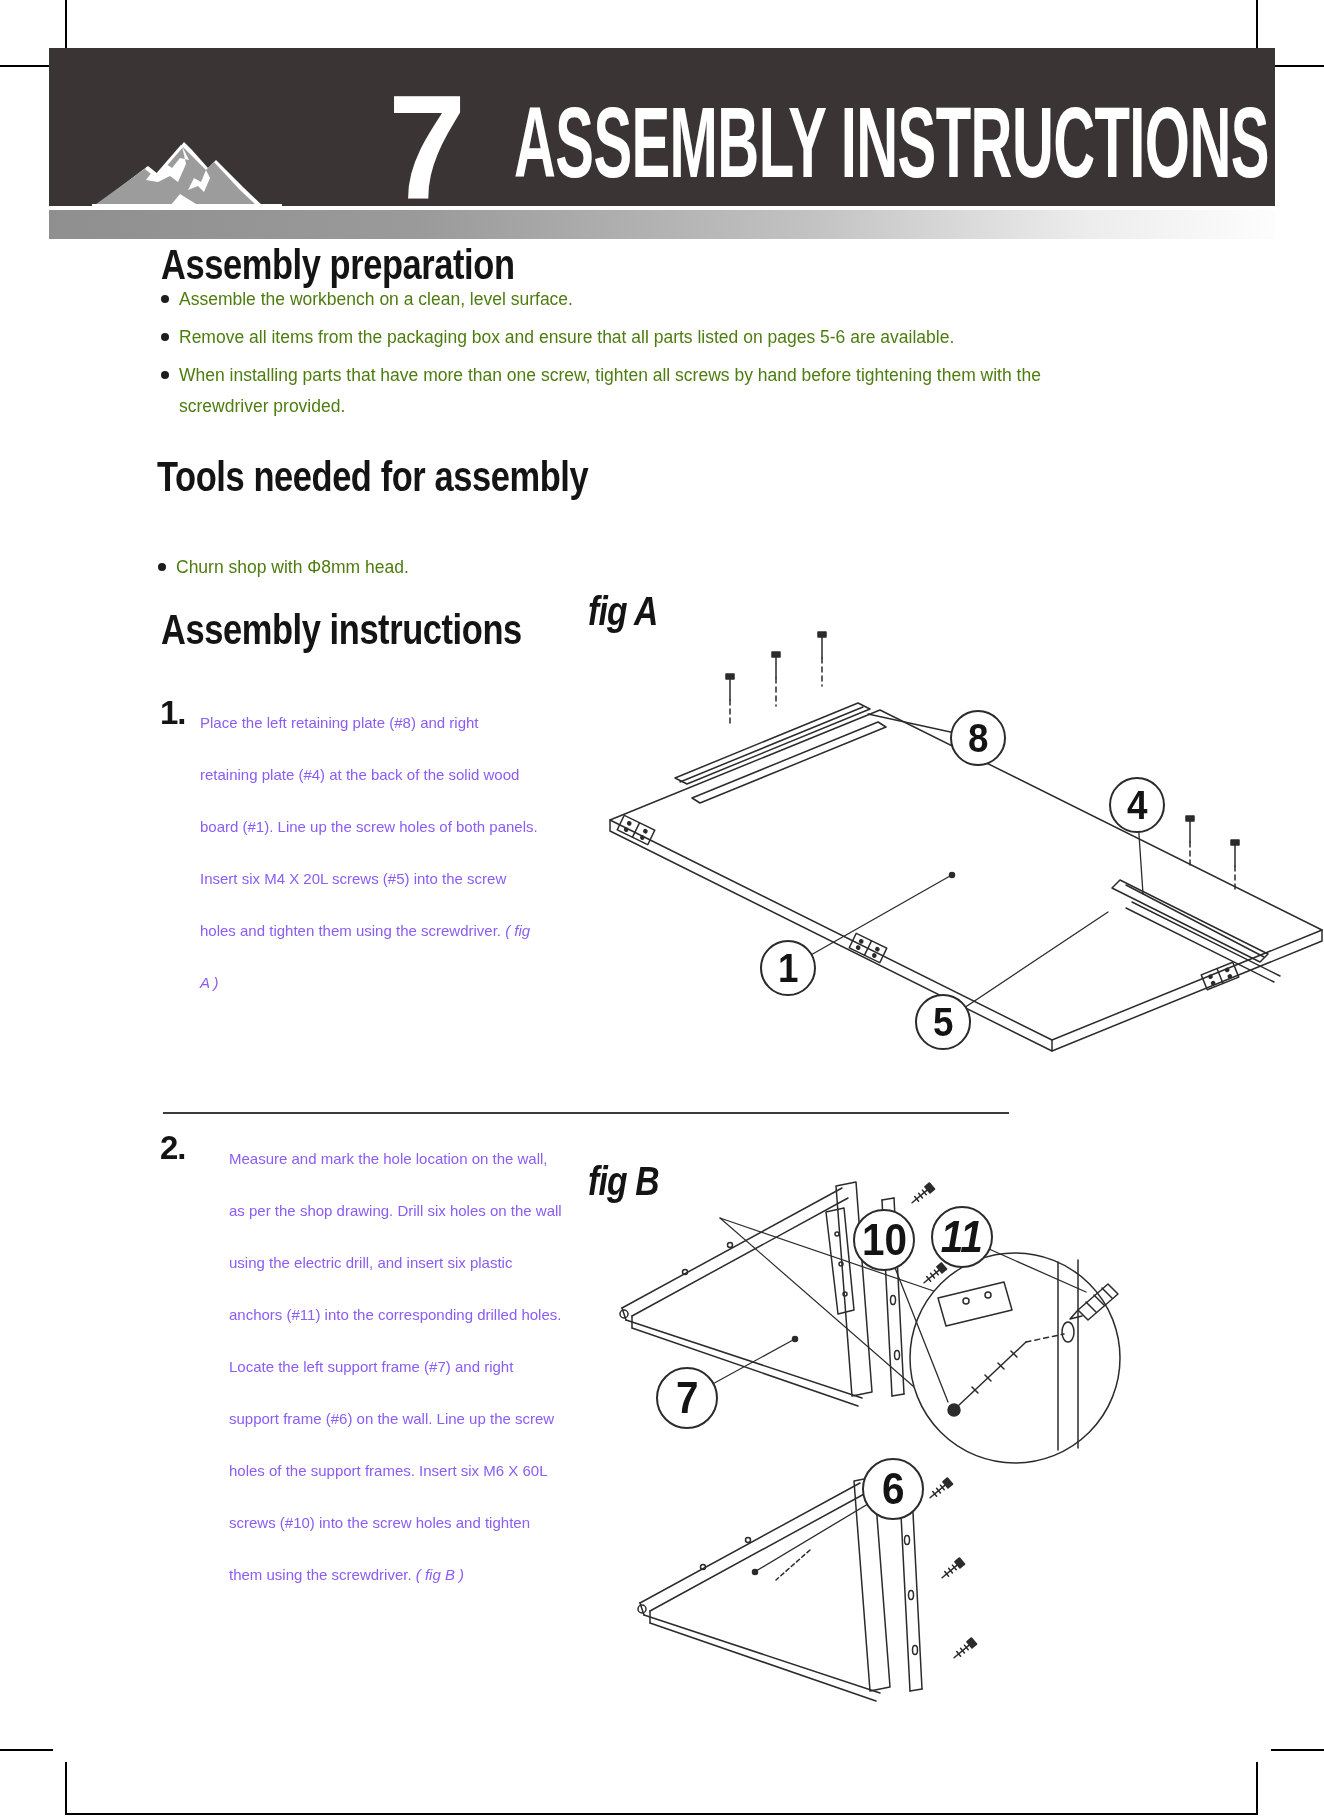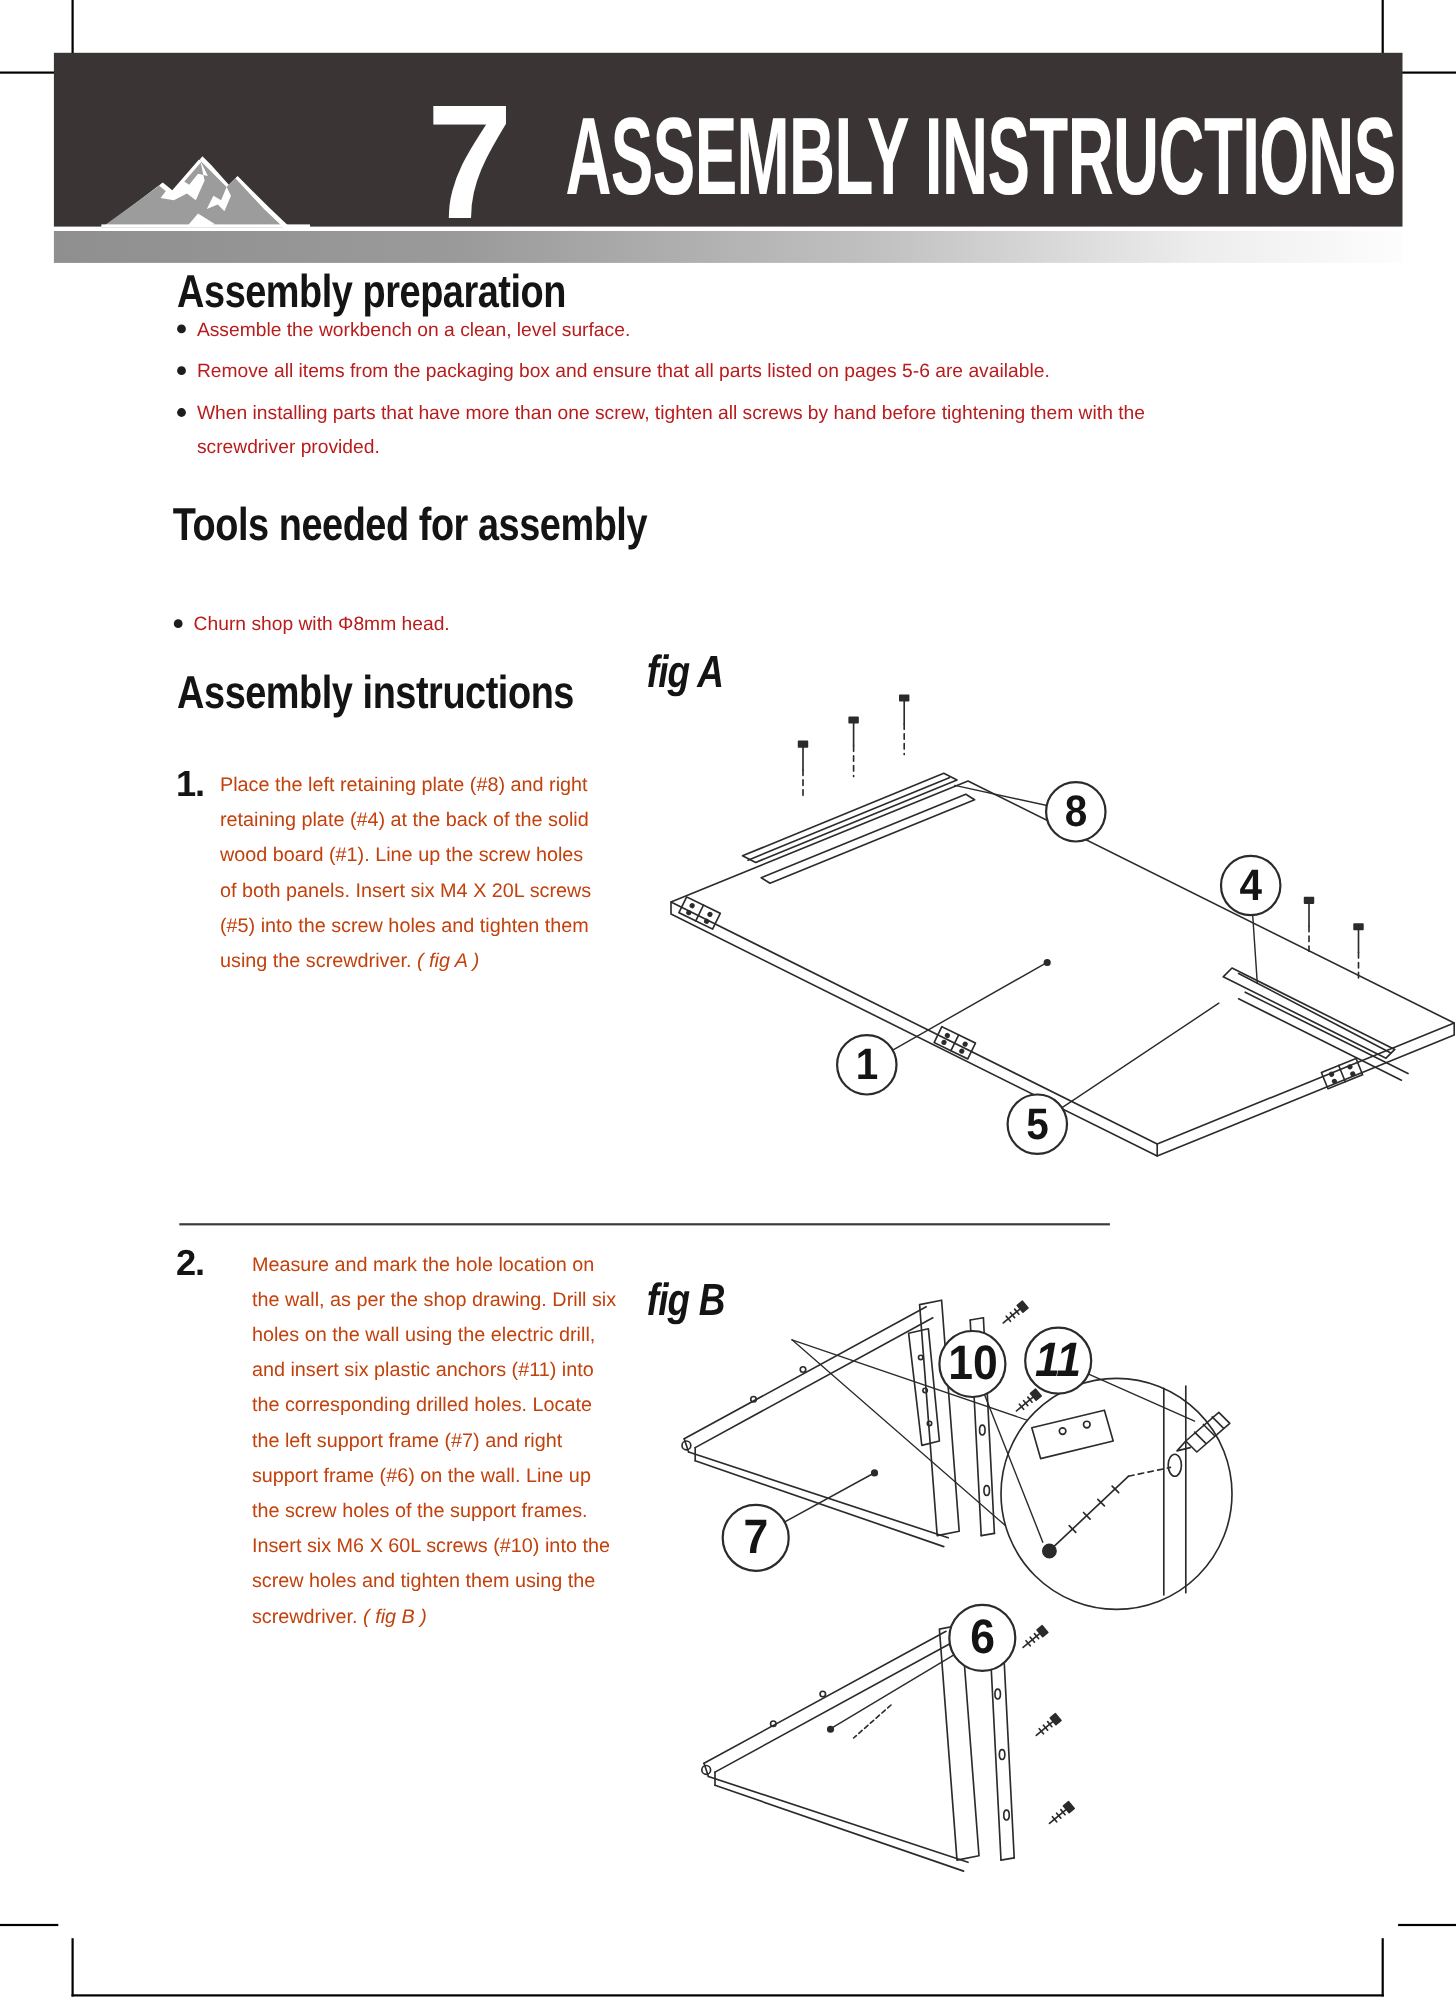--- a/index.html
+++ b/index.html
@@ -26,30 +26,30 @@
     transform:scaleX(0.58); transform-origin:0 0;
   }
   
   .h2 {
     position:absolute; font-weight:bold; font-size:42px; line-height:1.05;
     letter-spacing:-0.5px; white-space:nowrap; color:#141414;
     transform:scaleX(0.82); transform-origin:0 0;
   }
   
   .bullet {
-    position:absolute; font-size:17.5px; line-height:31px; color:#b91c1c;
+    position:absolute; font-size:17.5px; line-height:31px; color:#4d7c0f;
     padding-left:19px; max-width:895px;
   }
   .bullet::before {
     content:""; position:absolute; left:1px; top:11px; width:8px; height:8px;
     border-radius:50%; background:#1d1d1b;
   }
   
   .step-num { position:absolute; font-size:33px; font-weight:bold; letter-spacing:-1px; color:#141414; }
-  .step-text { position:absolute; width:338px; font-size:18px; line-height:32px; color:#c2410c; }
+  .step-text { position:absolute; width:338px; font-size:15px; line-height:52px; color:#8b5cf6; }
   .figref { font-style:italic; }
   .fig-label {
     position:absolute; font-weight:bold; font-style:italic; font-size:41px;
     letter-spacing:-1px; white-space:nowrap; color:#141414;
     transform:scaleX(0.82); transform-origin:0 0;
   }
   .divider { position:absolute; left:163px; top:1112px; width:846px; height:2px; background:#3c3c3c; }
   
   .figure { position:absolute; }
   .figure svg { position:absolute; left:0; top:0; }

